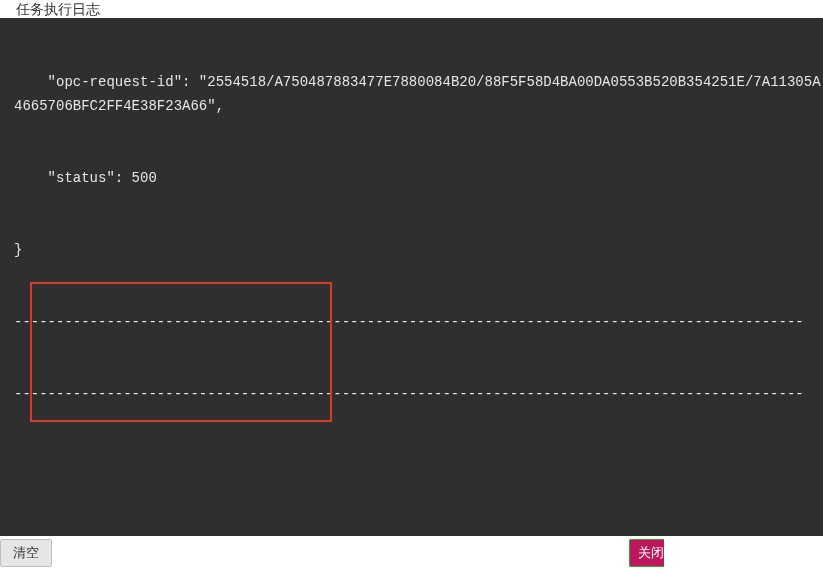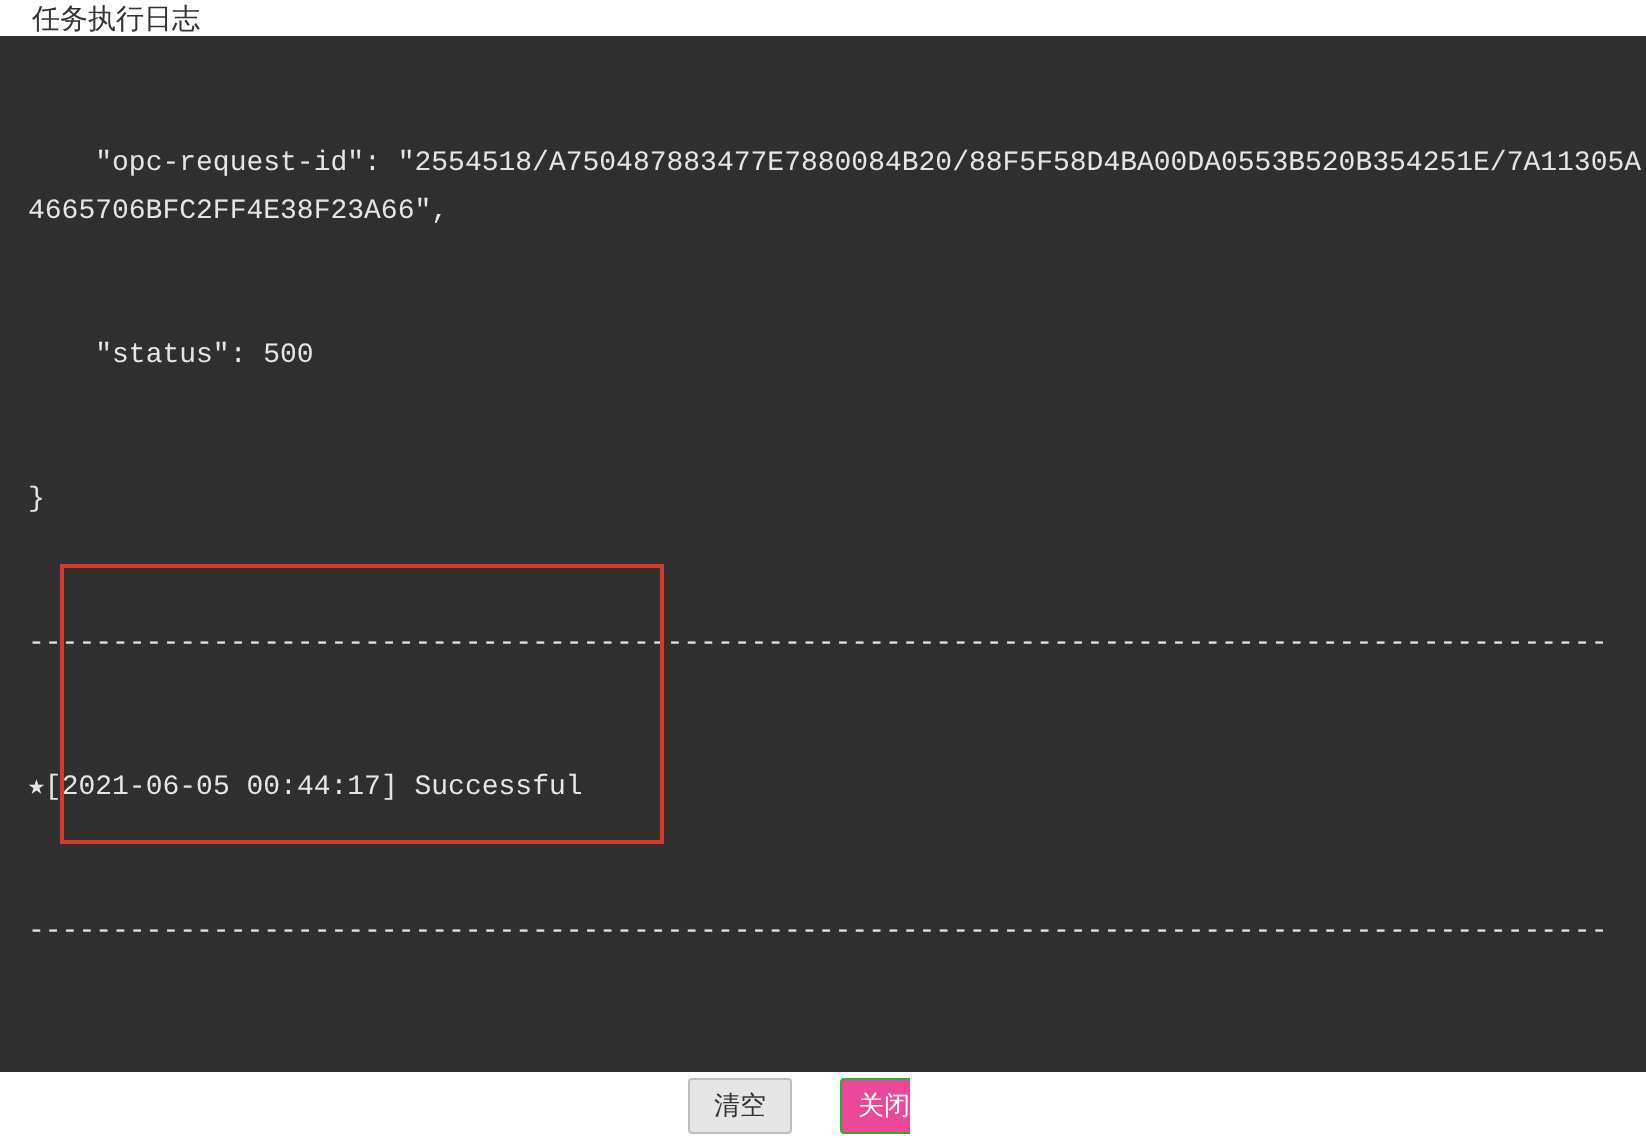--- a/index.html
+++ b/index.html
@@ -78,25 +78,25 @@
     opacity: 0.95;
     pointer-events: none;
     white-space: nowrap;
     z-index: 50;
   }
 
   .button-bar {
     position: absolute;
     left: 0;
     bottom: 0;
-    width: 799px;
+    width: 664px;
     height: 33px;
     background: #fff;
     display: flex;
-    justify-content: center;
+    justify-content: space-between;
     align-items: center;
     gap: 24px;
     padding-right: 0;
     font-family: "Microsoft YaHei","Segoe UI",sans-serif;
     font-size: 13px;
   }
 
   .btn {
     height: 28px;
     min-width: 50px;
@@ -105,21 +105,21 @@
     background: #E6E6E6;
     color: #333;
     display: flex;
     align-items: center;
     justify-content: center;
     cursor: pointer;
     border-radius: 2px;
   }
 
   .btn.primary {
-    background: #ec4899;
+    background: #be185d;
     border-color: #2CAE2C;
     color: #fff;
   }
 
   .btn.primary.cut {
     min-width: 30px;
     padding: 0 0 0 8px;
     border-right: none;
     border-radius: 2px 0 0 2px;
     overflow: hidden;
@@ -130,21 +130,20 @@
 
 <div class="panel">
 
   <div class="title-bar">任务执行日志</div>
 
   <div class="log-area">
     <span class="log-line">    "opc-request-id": "2554518/A750487883477E7880084B20/88F5F58D4BA00DA0553B520B354251E/7A11305A4665706BFC2FF4E38F23A66",</span>
     <span class="log-line">    "status": 500</span>
     <span class="log-line">}</span>
     <span class="log-line">----------------------------------------------------------------------------------------------</span>
-    <span class="log-line">★[2021-06-05 00:44:17] Successful</span>
     <span class="log-line">----------------------------------------------------------------------------------------------</span>
     <span class="log-line"></span>
     
     
     
     
     
     
     
     

